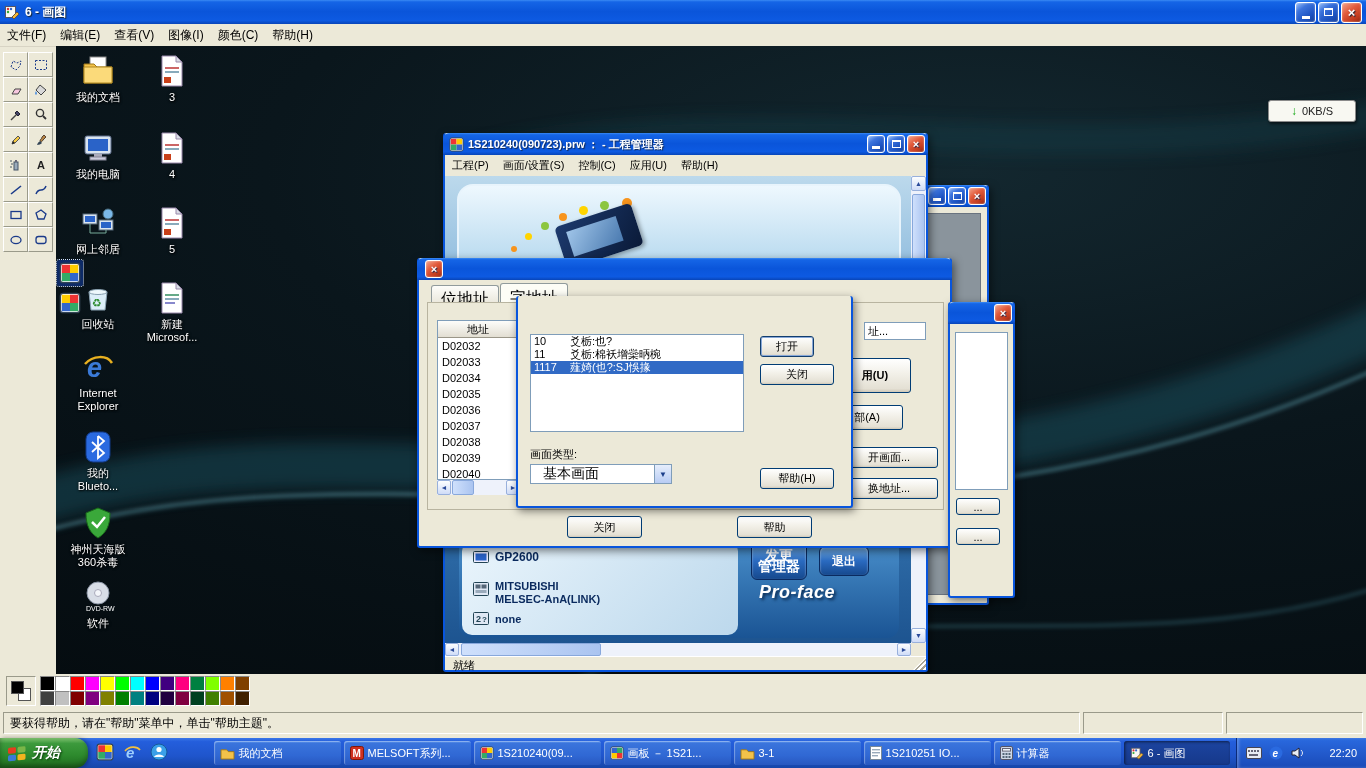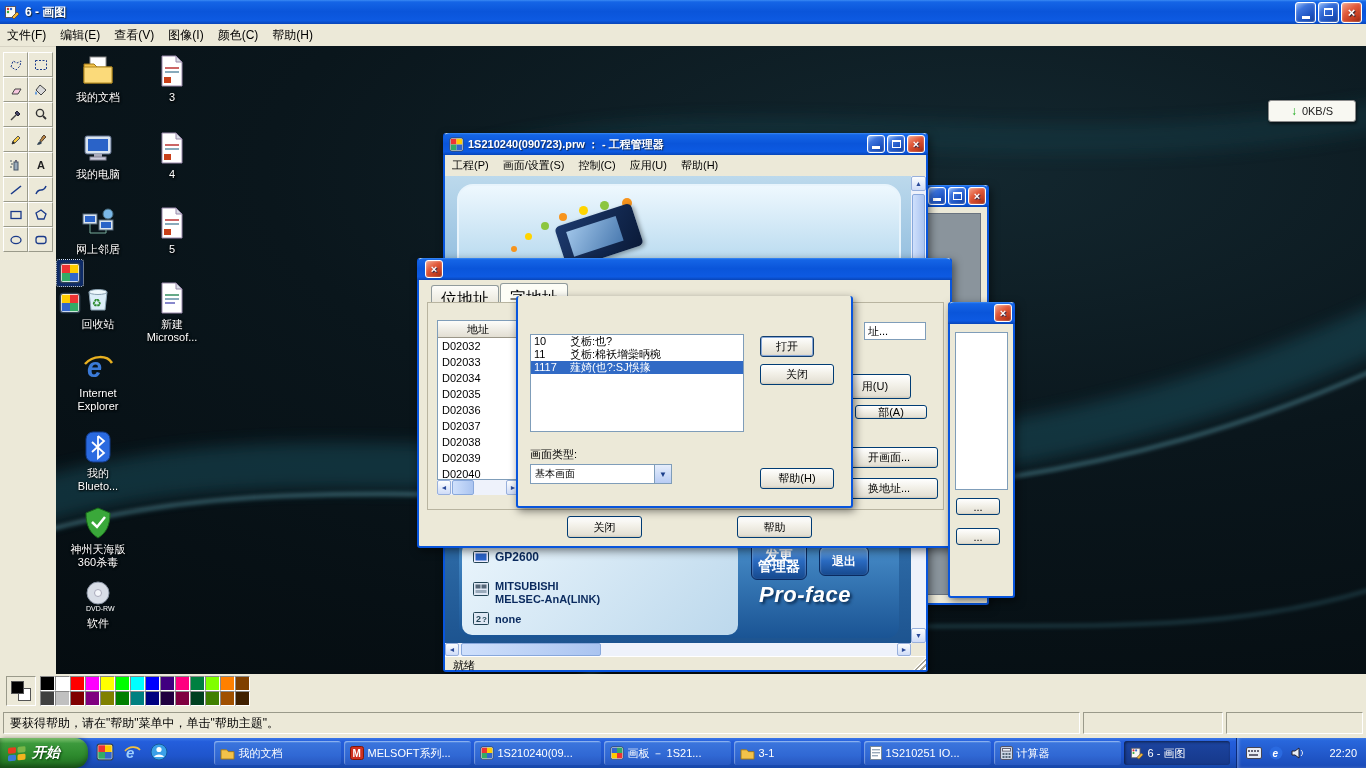--- a/index.html
+++ b/index.html
@@ -77,21 +77,21 @@
   .sp-dev{position:absolute;left:100px;top:28px;width:80px;height:44px;border-radius:5px;transform:rotate(-18deg);
           background:linear-gradient(135deg,#1d3a6e,#0a1a38);box-shadow:2px 2px 4px rgba(0,0,0,.35);}
   .sp-dev i{position:absolute;left:10px;top:8px;width:52px;height:26px;background:linear-gradient(135deg,#9fc4e8,#4a7ab0);display:block;}
   .sp-logo{position:absolute;left:228px;top:32px;font-size:24px;font-weight:bold;font-style:italic;color:#16356e;
            text-shadow:1px 1px 0 #a8ccec;}
   .sp-bottom{position:absolute;left:14px;top:362px;width:440px;height:100px;border-radius:12px;
              background:linear-gradient(180deg,#4a90cc,#1a5494);}
   .sp-light{position:absolute;left:3px;top:3px;width:276px;height:94px;border-radius:10px;
             background:linear-gradient(135deg,#eaf5fc,#bcd8ec);}
   .dev-row{position:absolute;display:flex;align-items:center;gap:6px;font-weight:bold;color:#0a2a5e;}
-  .sp-brand{position:absolute;left:300px;top:44px;font-size:22px;font-weight:bold;font-style:italic;color:#fff;
+  .sp-brand{position:absolute;left:300px;top:44px;font-size:18px;font-weight:bold;font-style:italic;color:#fff;
             letter-spacing:.5px;text-shadow:2px 2px 3px #0a2a50;}
   .splash-btn{position:absolute;border-radius:6px;border:1px solid #0a2a60;color:#fff;text-align:center;
               background:linear-gradient(180deg,#7ab8f0,#2a6ac0 50%,#16498e);box-shadow:inset 0 1px 2px rgba(255,255,255,.6);
               display:flex;flex-direction:column;align-items:center;justify-content:center;font-weight:bold;}
 
   
   .vscroll,.xscroll{position:absolute;background:#eef2fb;box-sizing:border-box;}
   .sb-btn{position:absolute;width:15px;height:15px;font-size:7px;color:#2a4a9a;display:flex;align-items:center;justify-content:center;
           background:linear-gradient(180deg,#fdfefe,#cfdcf8);border:1px solid #98b0dc;box-sizing:border-box;border-radius:2px;}
   .sb-thumb{position:absolute;background:linear-gradient(90deg,#cfe0fc,#aac4f0);border:1px solid #88a8dc;border-radius:2px;box-sizing:border-box;}
@@ -111,21 +111,21 @@
   .addr-head{height:16px;display:flex;align-items:center;justify-content:center;font-size:11px;
              background:linear-gradient(#fdfdfa,#e2ded2);border-bottom:1px solid #9a9688;border-right:1px solid #9a9688;}
   .addr-row{height:16px;line-height:16px;padding-left:4px;}
 
   
   .od-row{height:13px;line-height:13px;font-size:11px;display:flex;padding-left:3px;white-space:nowrap;}
   .od-row.sel{background:#316AC5;color:#fff;}
   .od-id{display:inline-block;width:36px;}
   .combo{position:absolute;left:12px;top:168px;width:142px;height:20px;border:1px solid #7F9DB9;background:#fff;
          box-sizing:border-box;display:flex;align-items:center;}
-  .combo-val{flex:1;padding-left:4px;font-size:10px;}
+  .combo-val{flex:1;padding-left:12px;font-size:14px;}
   .combo-btn{width:17px;height:100%;display:flex;align-items:center;justify-content:center;font-size:8px;color:#1b3e8a;
              background:linear-gradient(180deg,#e6eefc,#b8ccf4);border-left:1px solid #7F9DB9;box-sizing:border-box;}
 
   
   .taskbar{position:absolute;left:0;top:738px;width:1366px;height:30px;
            background:linear-gradient(180deg,#3a77e8 0%,#245edc 12%,#1f55cc 60%,#1646a8 100%);}
   .start{position:absolute;left:0;top:0;height:30px;width:88px;border-radius:0 13px 13px 0;box-sizing:border-box;
          display:flex;align-items:center;gap:5px;padding:0 14px 0 7px;color:#fff;font-weight:bold;font-size:14px;font-style:italic;
          background:linear-gradient(180deg,#7ec16f 0%,#3d9a3d 18%,#2e8b2e 55%,#1e6b1e 100%);
          text-shadow:1px 1px 2px #0a3a0a;box-shadow:inset 0 -3px 5px rgba(0,0,0,.3),2px 0 4px rgba(0,0,0,.35);}
@@ -555,22 +555,22 @@
         <div class="addr-row">D02039</div>
         <div class="addr-row">D02040</div>
       </div>
       <div class="xscroll" style="left:18px;top:222px;width:83px;height:15px;">
         <span class="sb-btn" style="left:0;top:0;width:14px;height:15px;">◄</span>
         <span class="sb-thumb" style="left:15px;top:0;width:22px;height:15px;"></span>
         <span class="sb-btn" style="right:0;top:0;width:14px;height:15px;">►</span>
       </div>
 
       <div class="inset" style="left:445px;top:64px;width:62px;height:18px;font-size:11px;line-height:16px;padding-left:3px;">址...</div>
-      <div class="btn3d" style="left:420px;top:116px;width:72px;height:25px;">用(U)</div>
-      <div class="btn3d" style="left:436px;top:147px;width:72px;height:14px;">部(A)</div>
+      <div class="btn3d" style="left:420px;top:100px;width:72px;height:35px;font-weight:bold;">用(U)</div>
+      <div class="btn3d" style="left:412px;top:147px;width:72px;height:25px;">部(A)</div>
       <div class="btn3d" style="left:421px;top:189px;width:98px;height:21px;">开画面...</div>
       <div class="btn3d" style="left:421px;top:220px;width:98px;height:21px;">换地址...</div>
 
       <div class="btn3d" style="left:148px;top:258px;width:75px;height:22px;">关闭</div>
       <div class="btn3d" style="left:318px;top:258px;width:75px;height:22px;">帮助</div>
     </div>
 
     <div class="xp-window" style="left:892px;top:256px;width:67px;height:296px;z-index:4;">
       <div class="xp-titlebar tbgrad">
         <span class="tb-text"></span>

